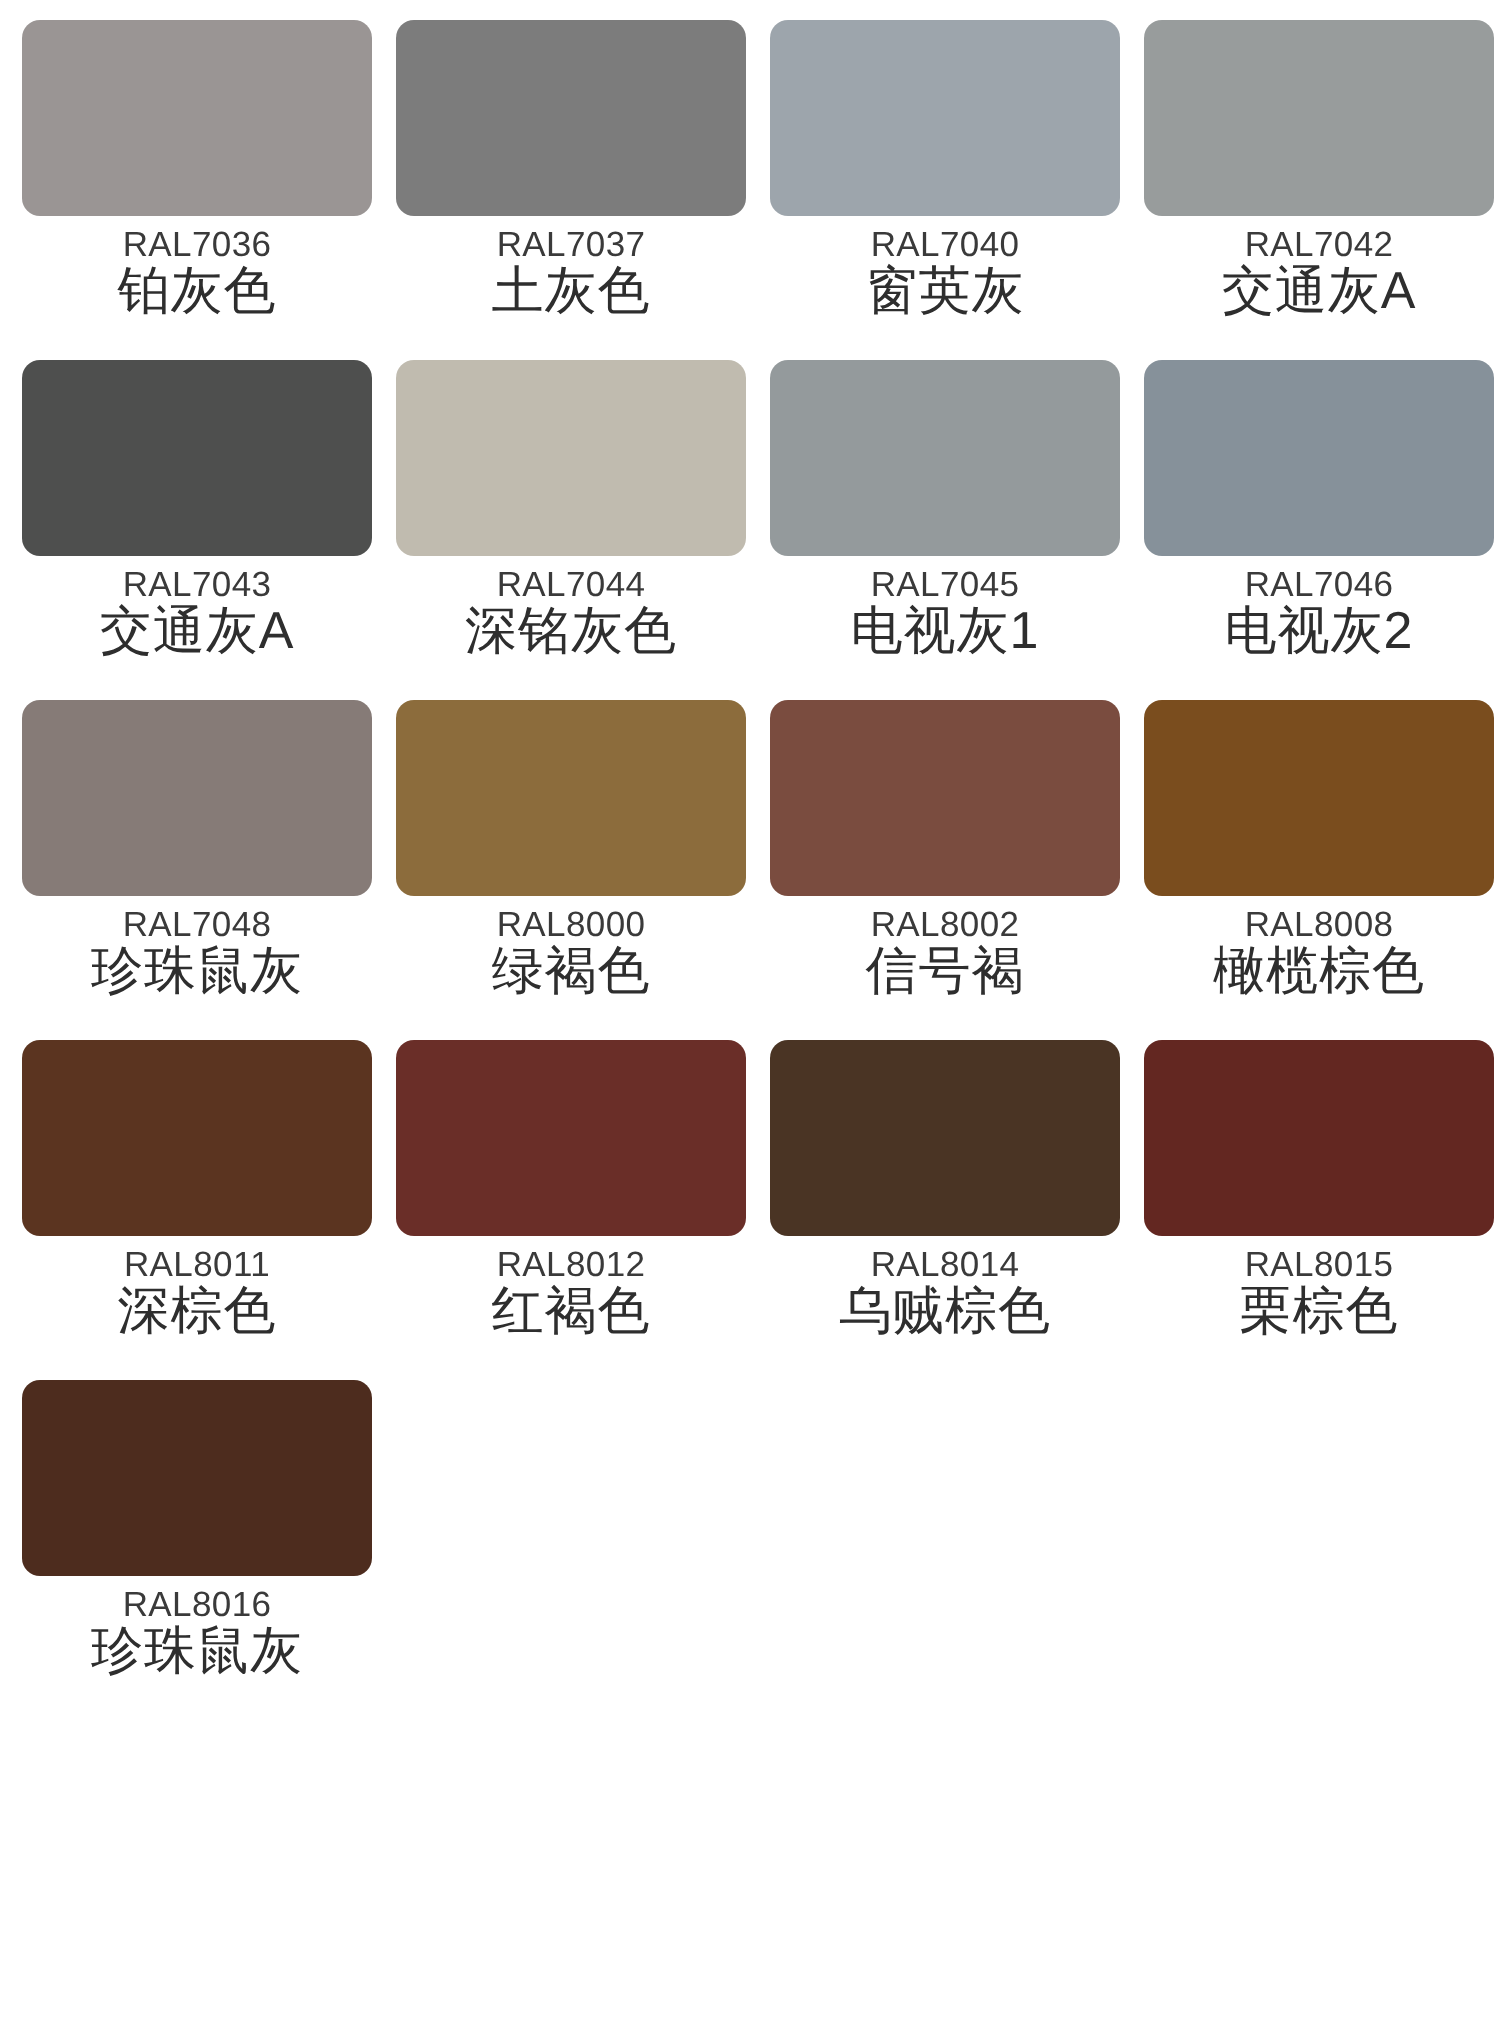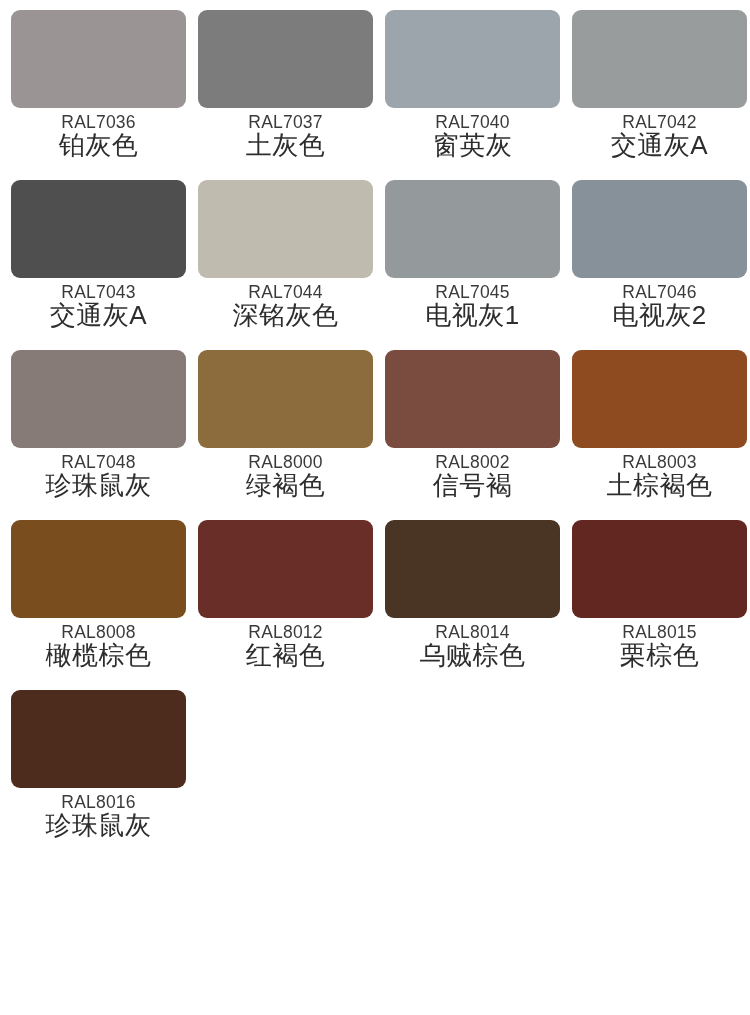--- a/index.html
+++ b/index.html
@@ -117,28 +117,28 @@
       <div class="swatch-chip" style="background-color: rgb(140, 108, 60);"></div>
       <div class="swatch-code">RAL8000</div>
       <div class="swatch-name">绿褐色</div>
     </div>
     <div class="swatch-cell">
       <div class="swatch-chip" style="background-color: rgb(122, 76, 63);"></div>
       <div class="swatch-code">RAL8002</div>
       <div class="swatch-name">信号褐</div>
     </div>
     <div class="swatch-cell">
-      <div class="swatch-chip" style="background-color: rgb(143, 75, 32);"></div>
-      <div class="swatch-code">RAL8003</div>
-      <div class="swatch-name">土棕褐色</div>
-    </div>
-    <div class="swatch-cell">
       <div class="swatch-chip" style="background-color: rgb(122, 77, 30);"></div>
       <div class="swatch-code">RAL8008</div>
       <div class="swatch-name">橄榄棕色</div>
+    </div>
+    <div class="swatch-cell">
+      <div class="swatch-chip" style="background-color: rgb(91, 52, 32);"></div>
+      <div class="swatch-code">RAL8011</div>
+      <div class="swatch-name">深棕色</div>
     </div>
     <div class="swatch-cell">
       <div class="swatch-chip" style="background-color: rgb(106, 46, 40);"></div>
       <div class="swatch-code">RAL8012</div>
       <div class="swatch-name">红褐色</div>
     </div>
     <div class="swatch-cell">
       <div class="swatch-chip" style="background-color: rgb(74, 52, 36);"></div>
       <div class="swatch-code">RAL8014</div>
       <div class="swatch-name">乌贼棕色</div>

